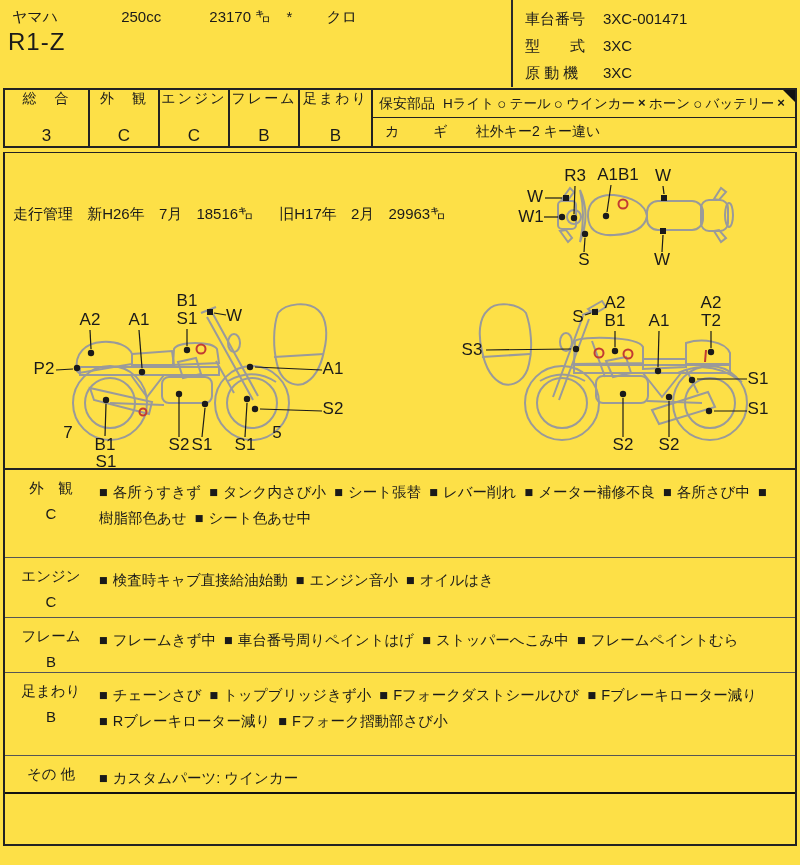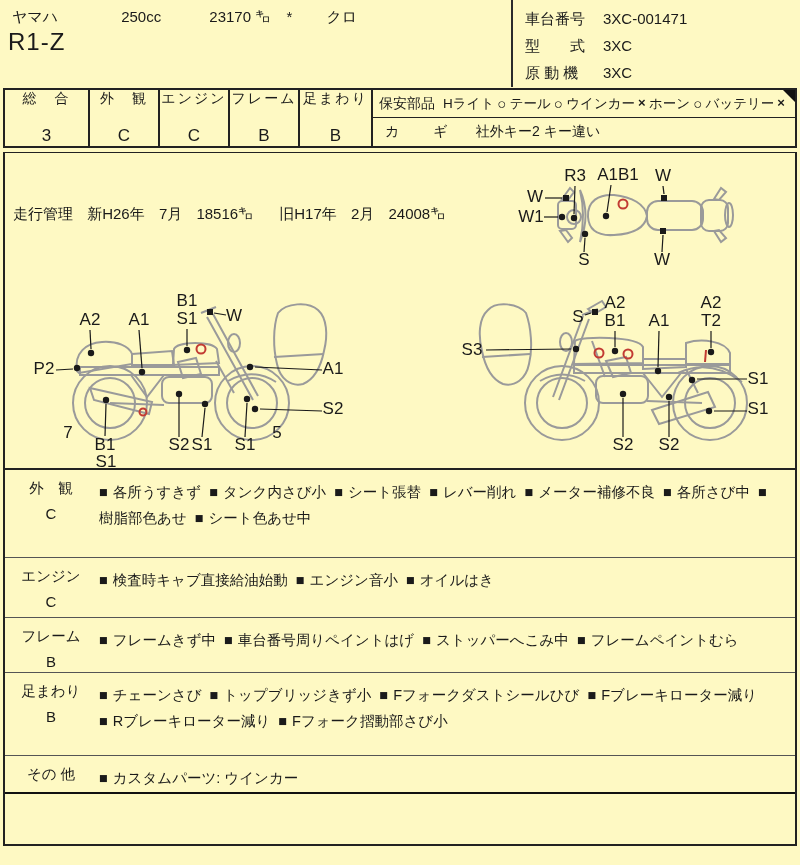--- a/index.html
+++ b/index.html
@@ -1,17 +1,17 @@
 <!DOCTYPE html>
 <html><head>
 <meta charset="utf-8">
 <style>
   html,body{margin:0;padding:0;background:#ffffff;}
   .sheet{
-    position:relative;width:800px;height:865px;background:#fef9c3;
+    position:relative;width:800px;height:865px;background:#fde047;
     font-family:"Liberation Sans","DejaVu Sans",sans-serif;color:#1a1a1a;
     overflow:hidden;
   }
   .abs{position:absolute;}
   
   .hdr-line1{top:8px;left:12px;font-size:15px;white-space:nowrap;}
   .hdr-line1 span{display:inline-block;}
   .hdr-maker{width:105px;}
   .hdr-cc{width:52px;margin-right:32px;}
   .hdr-km{margin-right:12px;}
@@ -137,21 +137,21 @@
   </div>
 
   <div class="abs diagram-box">
     <div class="mileage-line">
       <span>走行管理</span>
       <span>新H26年</span>
       <span>7月</span>
       <span class="ml-gap">18516㌔</span>
       <span>旧H17年</span>
       <span>2月</span>
-      <span>24008㌔</span>
+      <span>29963㌔</span>
     </div>
 
     <svg id="diagram-svg" width="790" height="314" viewBox="3 152 790 314">
 
       <g fill="none" stroke="#9a9a9a" stroke-width="2">
         <path d="M560,198 L568,187 L572,191 L566,199 Z"></path>
         <path d="M558,230 L566,241 L570,237 L564,229 Z"></path>
         <rect x="556" y="200" width="18" height="28" rx="4"></rect>
         <circle cx="572" cy="216" r="7"></circle>
         <path d="M578,189 Q589,214 578,241 Q584,214 578,189 Z"></path>

